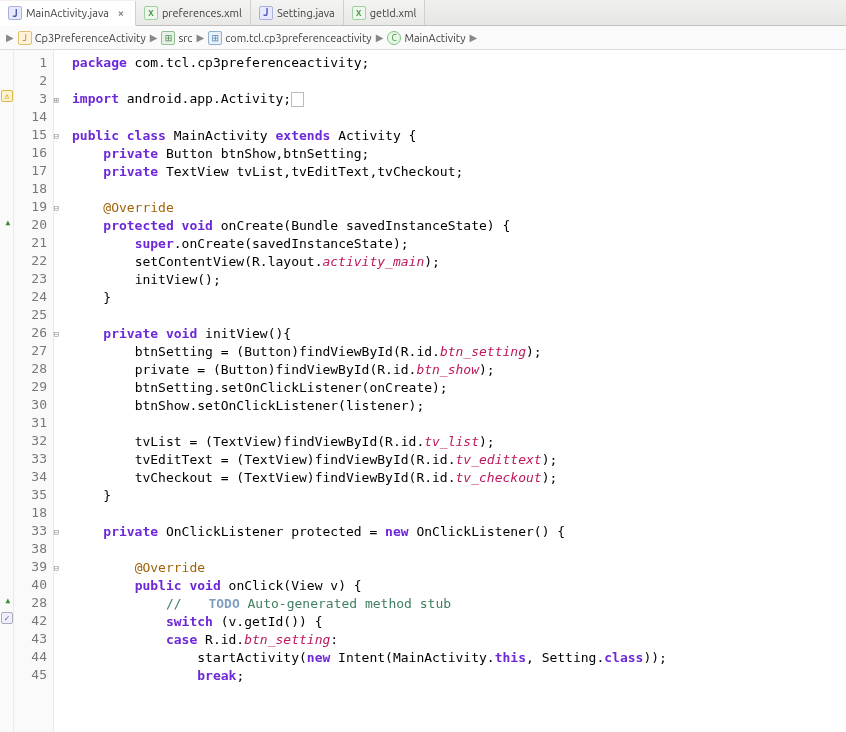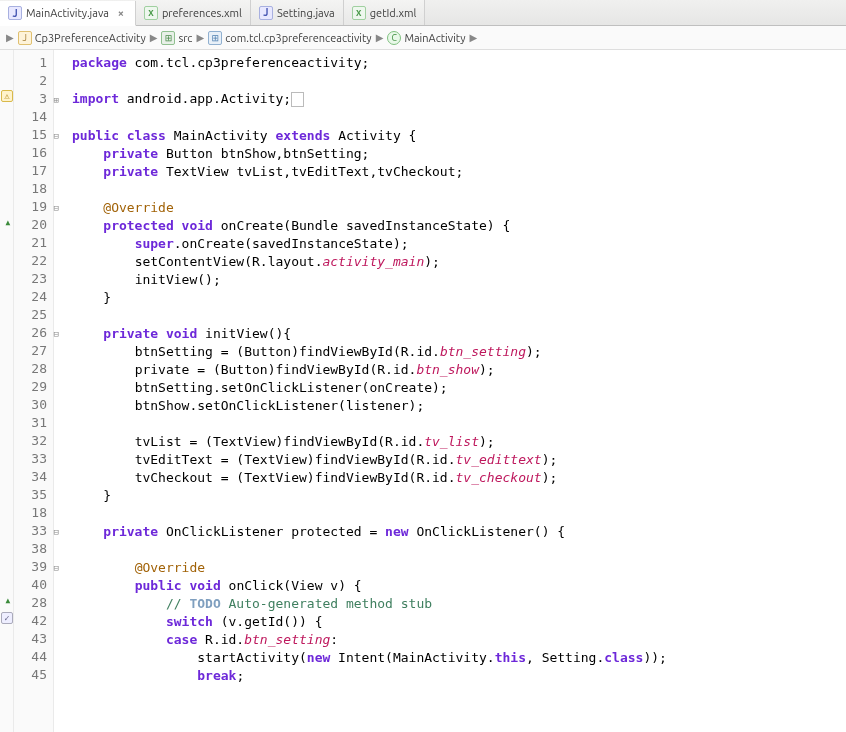--- a/index.html
+++ b/index.html
@@ -114,21 +114,21 @@
       padding: 4px 0 0 18px;
       font-size: 13px;
       line-height: 18px;
       white-space: pre;
       color: #000;
     }
     .kw { color: #6d28d9; font-weight: bold; }
     .ann { color: #a16207; }
     .cmt { color: #3f7f5f; }
     .ital { color: #be185d; font-style: italic; }
-    .task { color: #7f9fbf; font-weight: bold; }
+    .task { color: #7f9fbf; font-weight: bold; margin-left: 19px; }
     .box-fold { border:1px solid #bbb; padding:0 2px; font-size:11px; color:#666;}
     .triangle-up { color:#3a8a3a; font-size:8px;}
   </style>
 </head>
 <body>
 
 <div class="tab-bar">
   <div class="tab active">
     <span class="tab-icon java">J</span>
     <span>MainActivity.java</span>

